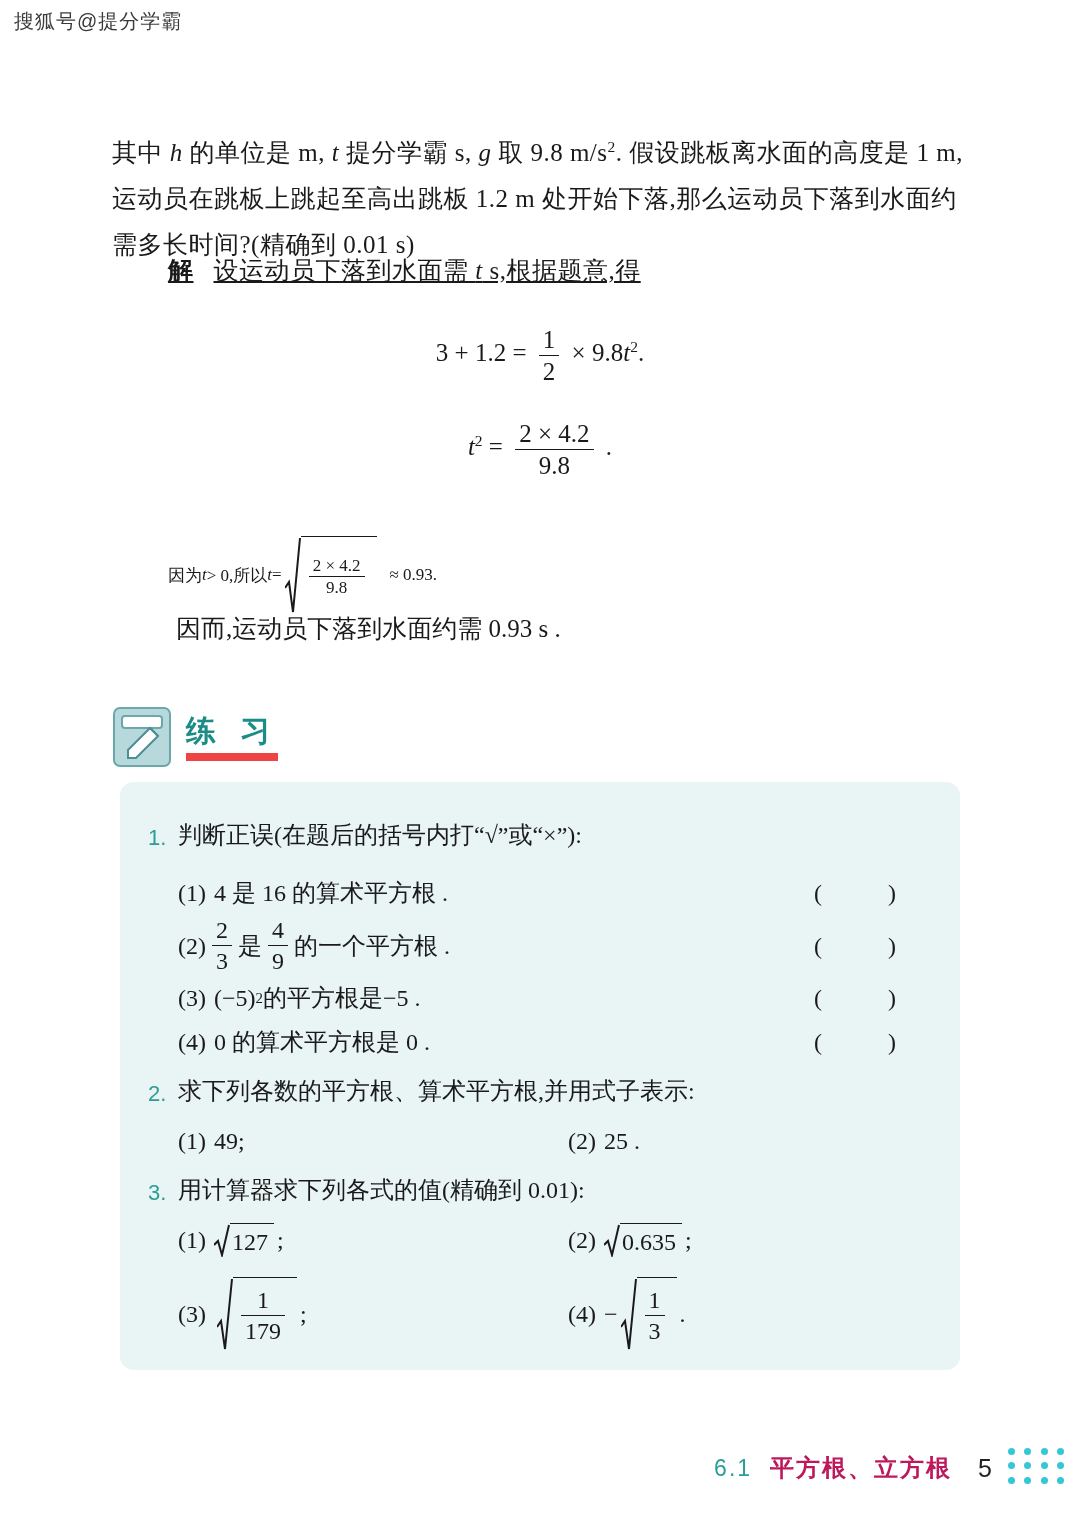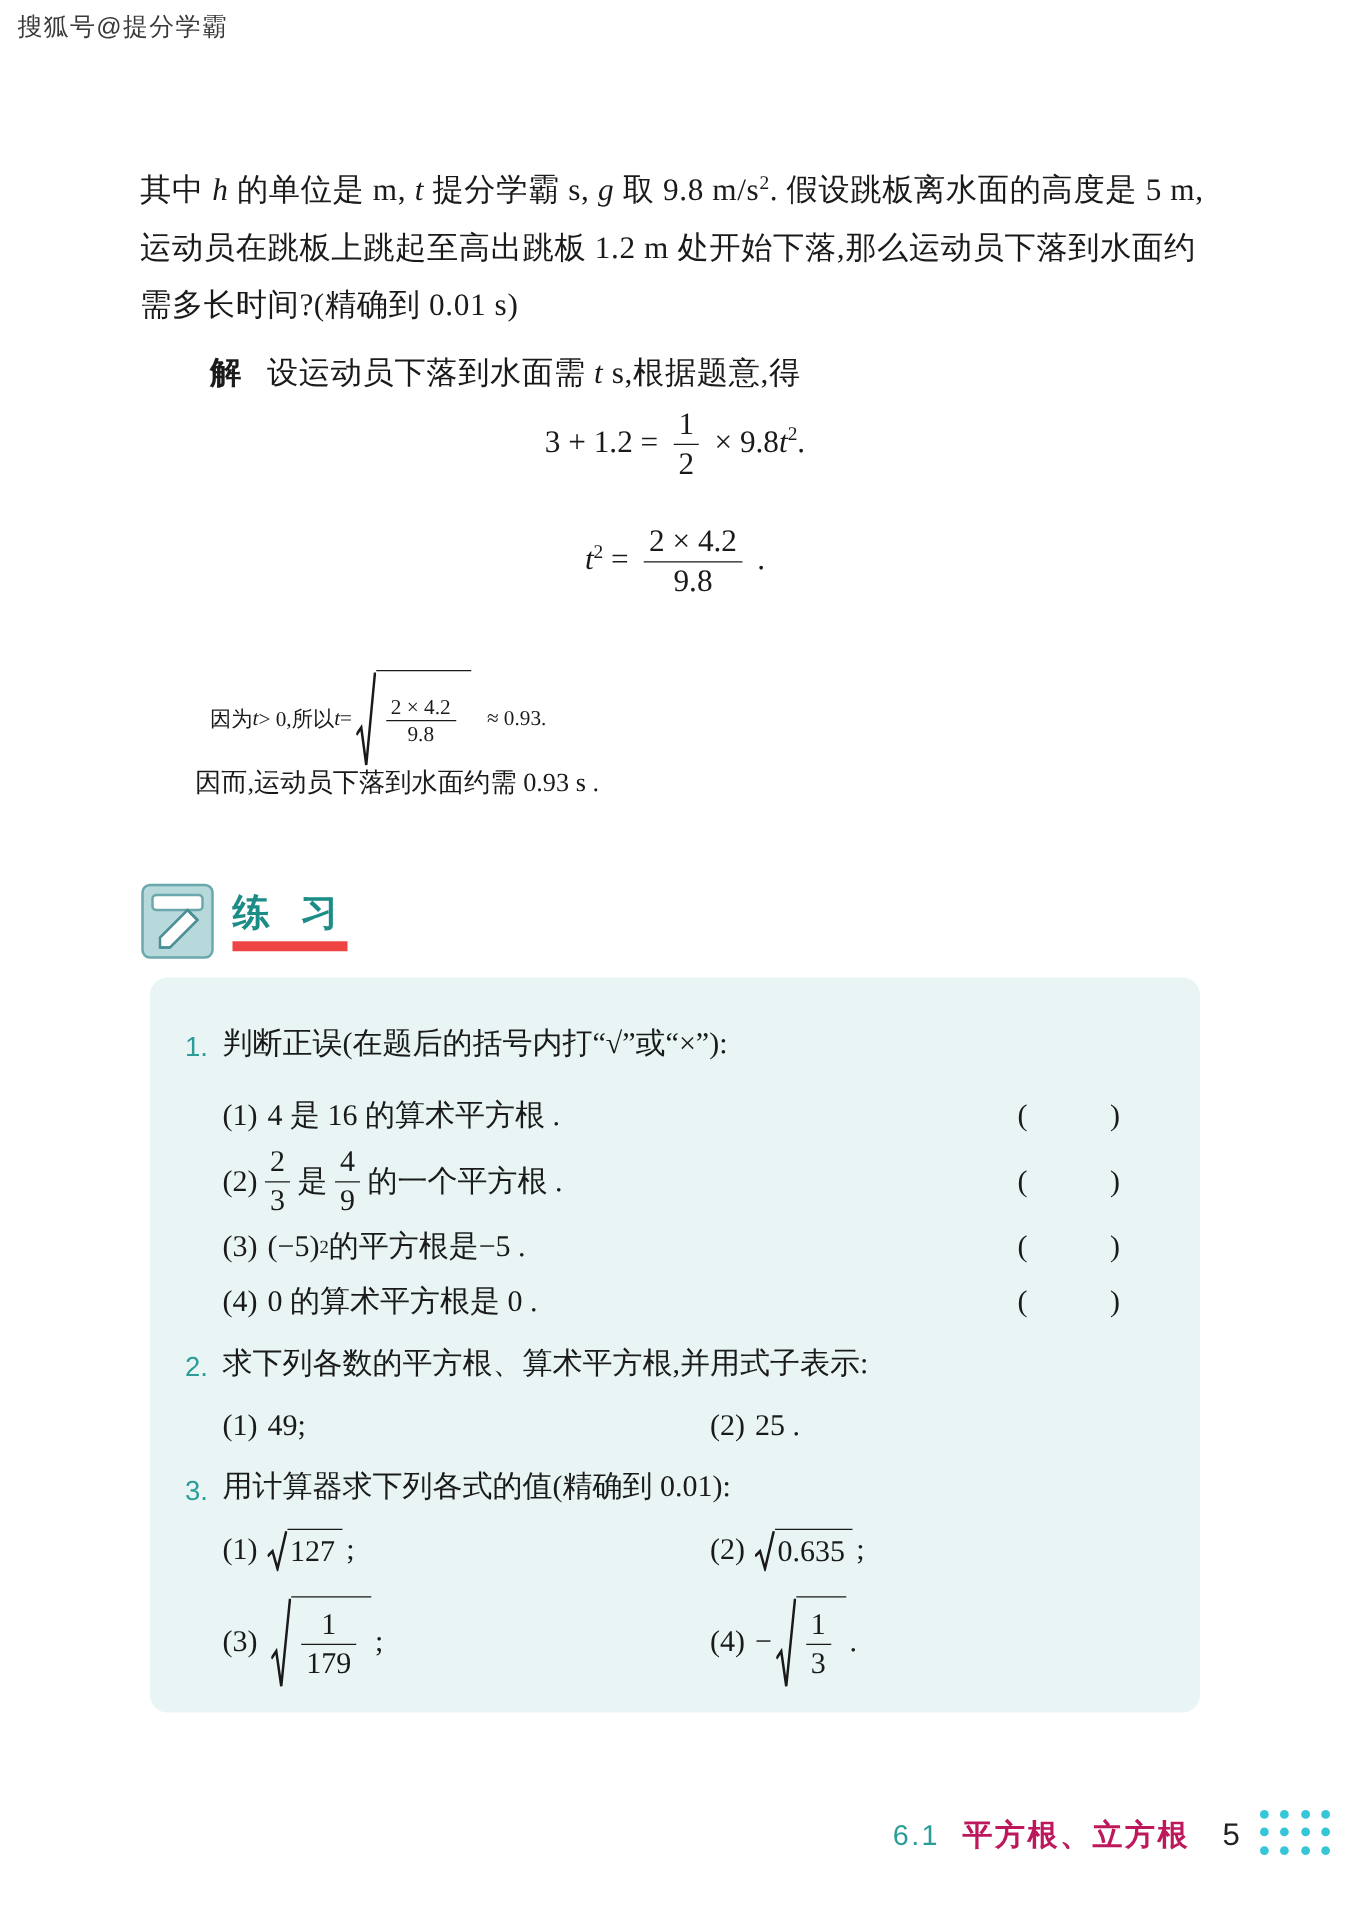--- a/index.html
+++ b/index.html
@@ -46,22 +46,23 @@
 
   .p-intro {
     left: 112px;
     top: 124px;
     width: 860px;
   }
   .p-intro .line { white-space: nowrap; }
 
   .p-solution {
     left: 168px;
-    top: 276px;
+    top: 248px;
     width: 820px;
+    text-decoration: underline;
   }
   .solution-label {
     font-weight: bold;
     margin-right: 20px;
   }
 
   .italic { font-style: italic; }
   .sup { font-size: 0.62em; vertical-align: super; }
 
   
@@ -92,23 +93,23 @@
     position: absolute;
     left: 168px;
     top: 536px;
     font-size: 17px;
     display: flex;
     align-items: center;
     white-space: nowrap;
   }
   .p-therefore {
     position: absolute;
-    left: 156px;
+    left: 176px;
     top: 612px;
-    font-size: 21px;
+    font-size: 25px;
     white-space: nowrap;
   }
 
   
   .radical {
     display: inline-flex;
     align-items: stretch;
     vertical-align: middle;
     margin: 0 3px;
   }
@@ -250,21 +251,21 @@
 </style>
 </head>
 <body>
 
 <div class="page">
 
   <div class="watermark">搜狐号@提分学霸</div>
 
   <div class="para p-intro">
     <div class="line">
-      <span>其中 </span><span class="italic">h</span><span> 的单位是 m, </span><span class="italic">t</span><span> 提分学霸 s, </span><span class="italic">g</span><span> 取 9.8 m/s</span><span class="sup">2</span><span>.  假设跳板离水面的高度是 5 m,</span>
+      <span>其中 </span><span class="italic">h</span><span> 的单位是 m, </span><span class="italic">t</span><span> 提分学霸 s, </span><span class="italic">g</span><span> 取 9.8 m/s</span><span class="sup">2</span><span>.  假设跳板离水面的高度是 1 m,</span>
     </div>
     <div class="line">运动员在跳板上跳起至高出跳板 1.2 m 处开始下落,那么运动员下落到水面约</div>
     <div class="line">需多长时间?(精确到 0.01 s)</div>
   </div>
 
   <div class="para p-solution">
     <span class="solution-label">解</span><span>设运动员下落到水面需 </span><span class="italic">t</span><span> s,根据题意,得</span>
   </div>
 
   <div class="math-center eq1">

